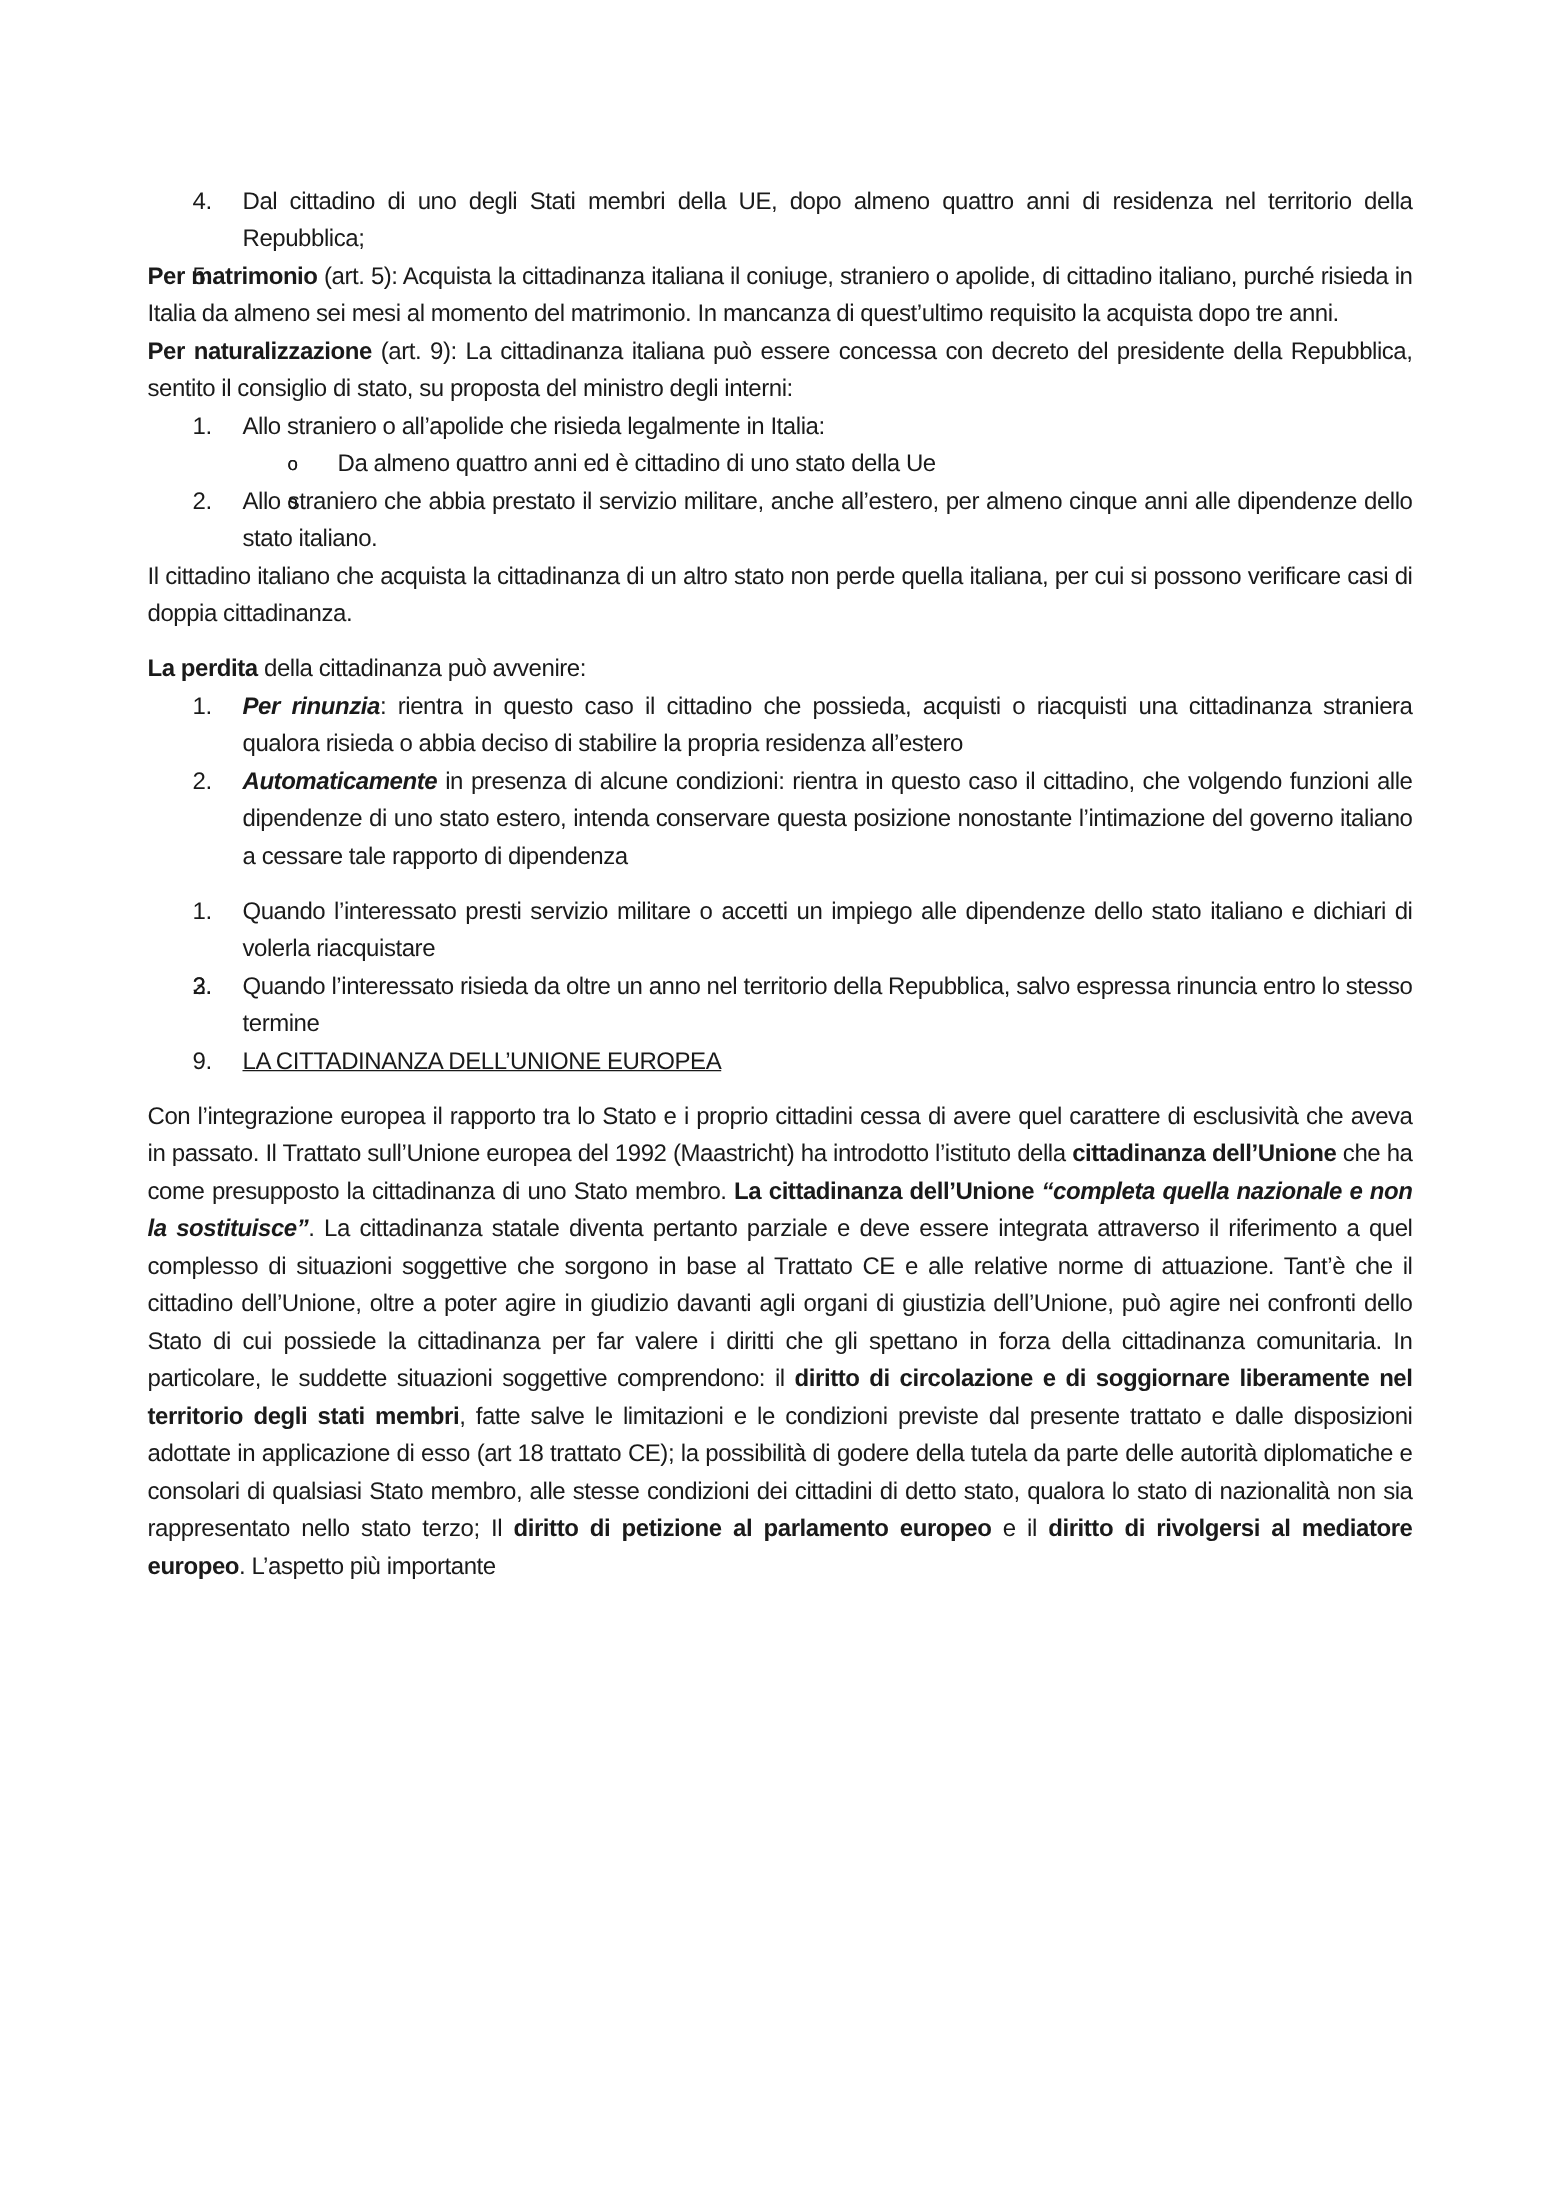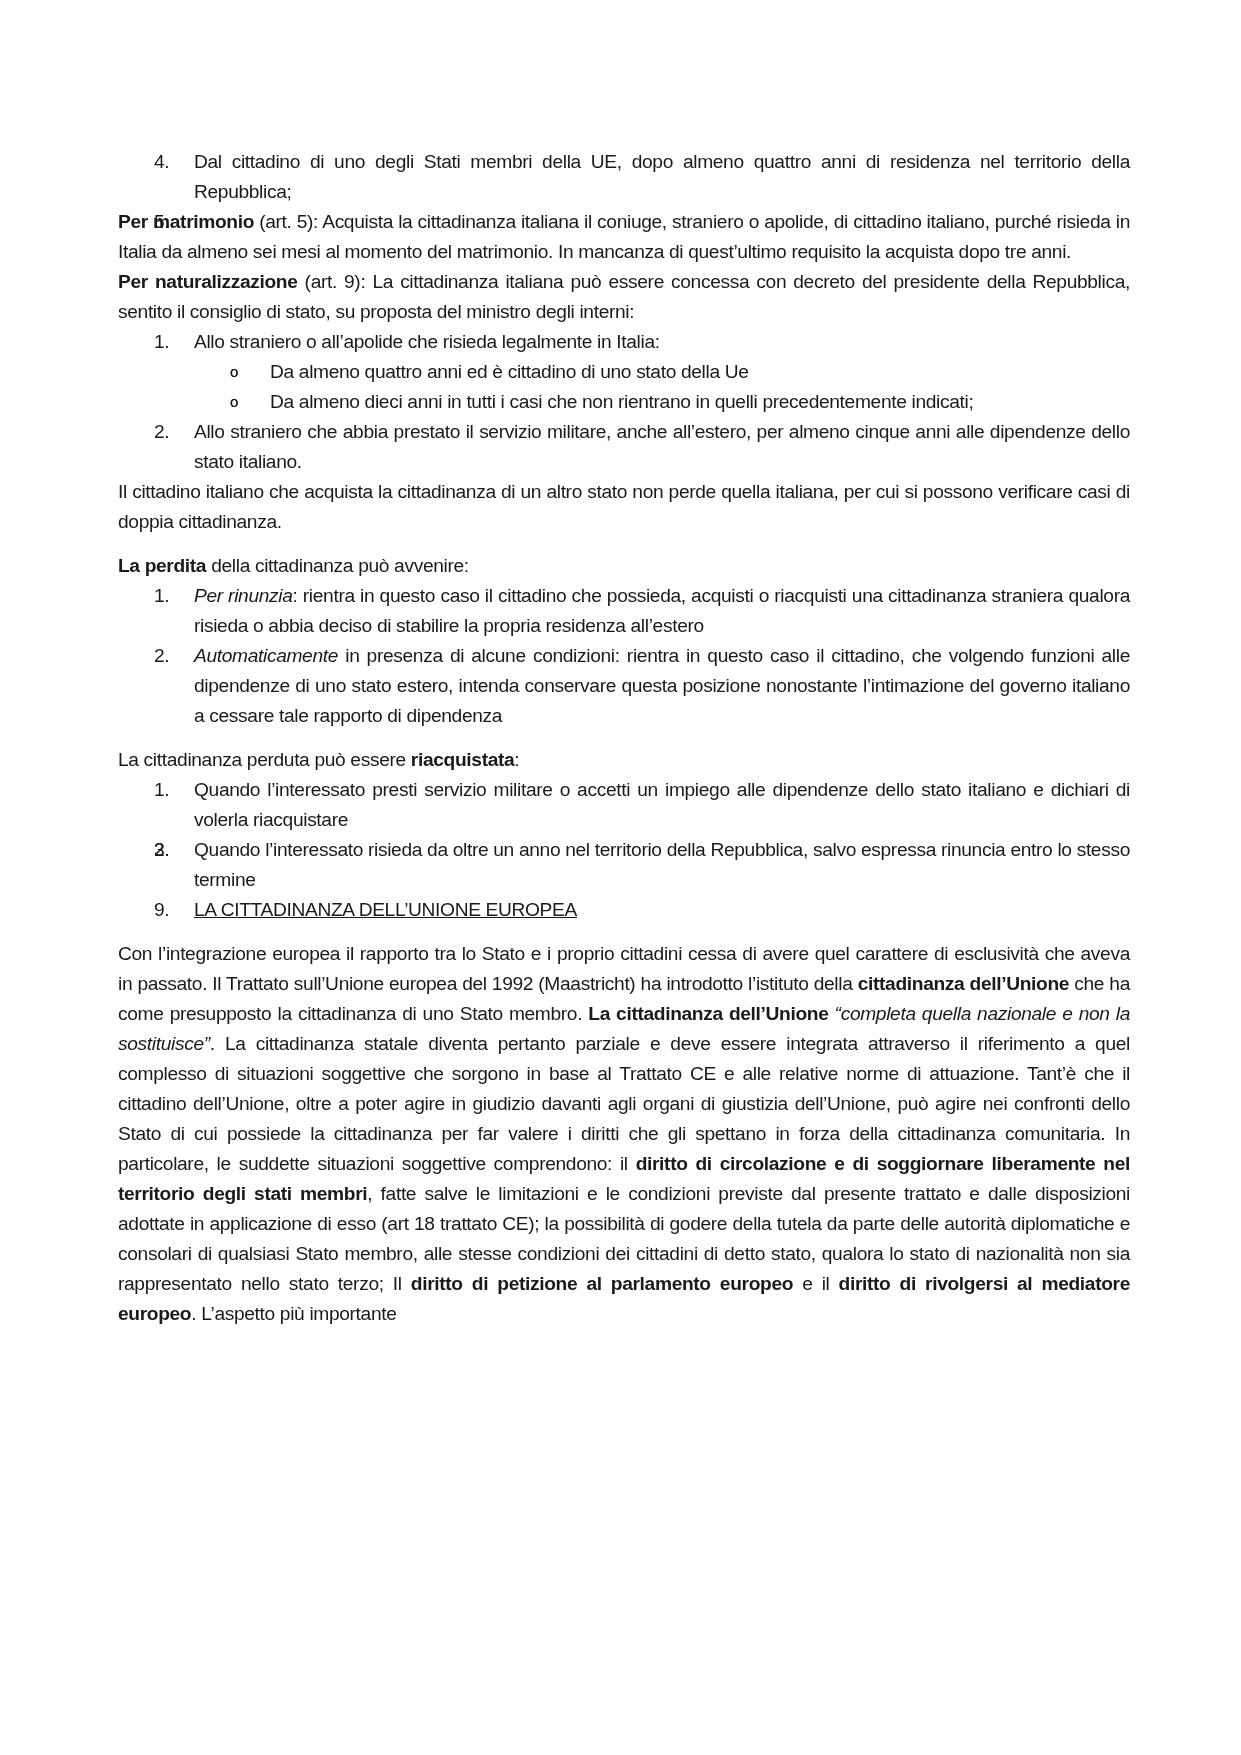--- a/index.html
+++ b/index.html
@@ -14,21 +14,21 @@
   }
   .p { margin: 0; text-align: justify; }
   .gap { height: 14px; }
   .ol { margin: 0; padding: 0; list-style: none; }
   .li { position: relative; padding-left: 76px; text-align: justify; }
   .li .num { position: absolute; left: 36px; top: 0; }
   .sub { margin: 0; padding: 0; list-style: none; }
   .sli { position: relative; padding-left: 152px; text-align: justify; }
   .sli .bul { position: absolute; left: 112px; top: 0; font-size: 15px; }
   b { font-weight: bold; }
-  .bi { font-weight: normal; font-style: italic; }
+  .bi { font-weight: bold; font-style: italic; }
   .u { text-decoration: underline; }
 </style>
 </head>
 <body>
 
 <div class="page">
 
   <div class="ol">
     <div class="li">
       <span class="num">4.</span>
@@ -54,21 +54,20 @@
       </div>
       <div class="sli">
         <span class="bul">o</span>
         <span>Da almeno quattro anni ed è cittadino di uno stato della Ue</span>
       </div>
       <div class="sli">
         <span class="bul">o</span>
       </div>
       <div class="sli">
         <span class="bul">o</span>
-        <span>Da almeno dieci anni in tutti i casi che non rientrano in quelli precedentemente indicati;</span>
       </div>
     </div>
     <div class="li">
       <span class="num">2.</span>
       <span>Allo straniero che abbia prestato il servizio militare, anche all’estero, per almeno cinque anni alle dipendenze dello stato italiano.</span>
     </div>
   </div>
 
   <p class="p">Il cittadino italiano che acquista la cittadinanza di un altro stato non perde quella italiana, per cui si possono verificare casi di doppia cittadinanza.</p>
 
@@ -82,21 +81,20 @@
       <span class="bi">Per rinunzia</span><span>: rientra in questo caso il cittadino che possieda, acquisti o riacquisti una cittadinanza straniera qualora risieda o abbia deciso di stabilire la propria residenza all’estero</span>
     </div>
     <div class="li">
       <span class="num">2.</span>
       <span class="bi">Automaticamente</span><span> in presenza di alcune condizioni: rientra in questo caso il cittadino, che volgendo funzioni alle dipendenze di uno stato estero, intenda conservare questa posizione nonostante l’intimazione del governo italiano a cessare tale rapporto di dipendenza</span>
     </div>
   </div>
 
   <div class="gap"></div>
 
-  <p class="p"><span>La cittadinanza perduta può essere </span><b>riacquistata</b><span>:</span></p>
 
   <div class="ol">
     <div class="li">
       <span class="num">1.</span>
       <span>Quando l’interessato presti servizio militare o accetti un impiego alle dipendenze dello stato italiano e dichiari di volerla riacquistare</span>
     </div>
     <div class="li">
       <span class="num">2.</span>
     </div>
     <div class="li">

